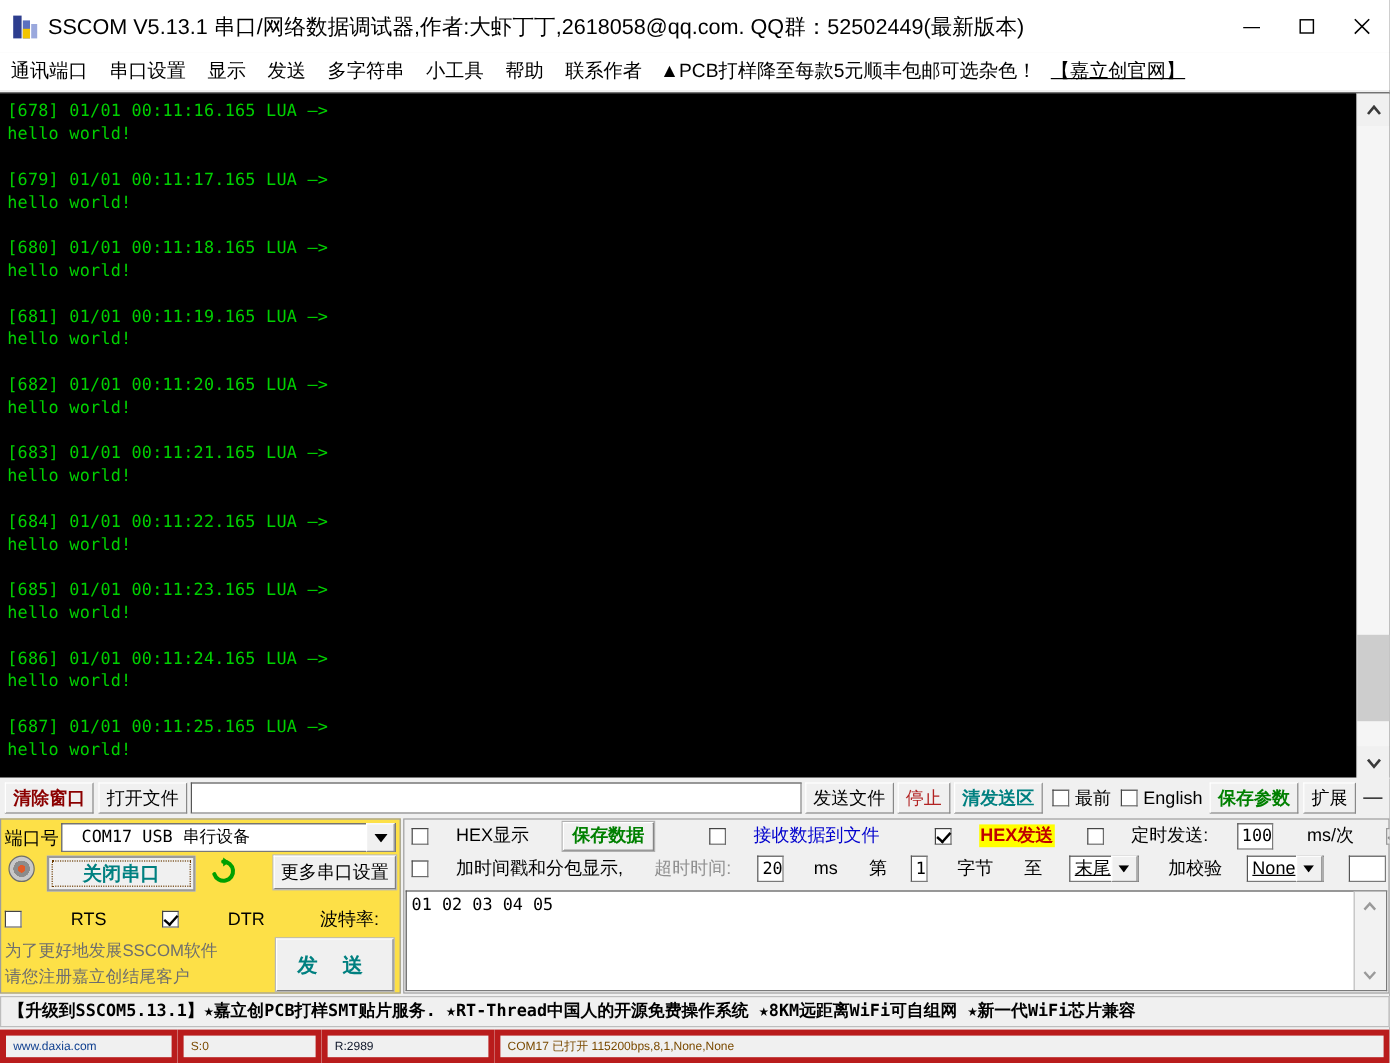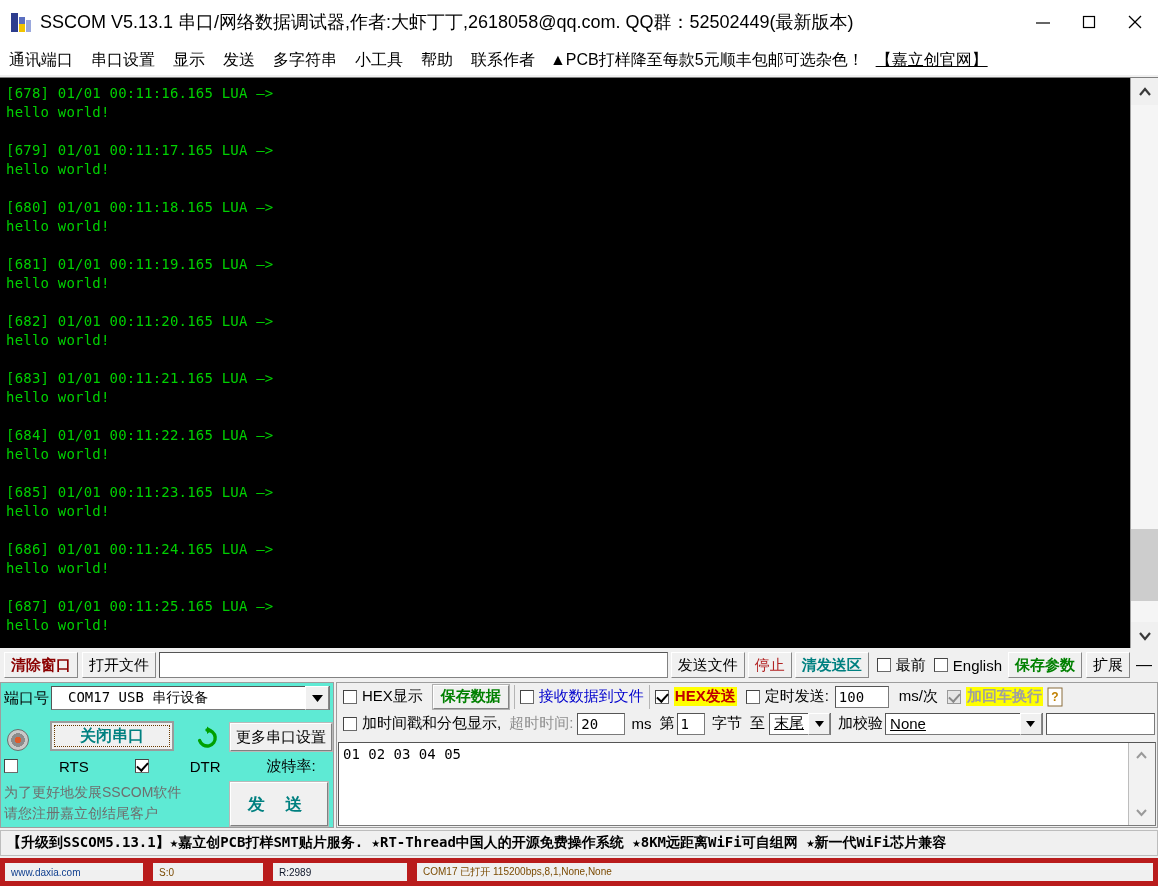--- a/index.html
+++ b/index.html
@@ -111,38 +111,38 @@
   .cbox.checked:after{
     content:"";position:absolute;left:3px;top:0px;width:5px;height:9px;
     border:solid #000;border-width:0 2px 2px 0;transform:rotate(42deg);
   }
   .cbox.dis{background:#e6e6e6;border-color:#9a9a9a;}
   .cbox.dis.checked:after{border-color:#8a8a8a;}
 
   
   .panel-left{
     position:absolute;left:0;top:682px;width:334px;height:146px;
-    background:#5eead4;border:1px solid #9d9d9d;box-sizing:border-box;
+    background:#fde047;border:1px solid #9d9d9d;box-sizing:border-box;
   }
   .row-port{display:flex;align-items:center;height:26px;margin:2px 3px 0 3px;}
   .lbl{font-size:15px;white-space:nowrap;}
   .combo{
     flex:1;height:24px;background:#fff;border:1px solid #7a7a7a;
     border-top-color:#555;border-left-color:#555;
     display:flex;align-items:center;box-sizing:border-box;margin-left:2px;
   }
   .combo .val{
     flex:1;padding-left:16px;font-family:"DejaVu Sans Mono","Liberation Mono",monospace;
     font-size:14px;white-space:nowrap;overflow:hidden;
   }
   .combo .drop{
     width:22px;height:22px;border:1px solid #fff;border-right-color:#888;border-bottom-color:#888;
     background:#f0f0f0;display:flex;align-items:center;justify-content:center;flex:none;margin:0 0 0 0;
   }
-  .row-open{display:flex;align-items:flex-end;height:38px;margin:2px 3px 0 3px;gap:11px;}
+  .row-open{display:flex;align-items:flex-start;height:38px;margin:2px 3px 0 3px;}
   .led{
     width:22px;height:22px;border-radius:50%;flex:none;margin-left:3px;
     background:radial-gradient(circle at 50% 50%,#e05b2a 0 22%,#8c8c8c 23% 48%,#c9c9c9 49% 100%);
     border:1px solid #6d6d6d;box-sizing:border-box;
   }
   .btn-close-port{
     margin-left:10px;height:30px;min-width:124px;
     border:2px solid #9b9b9b;background:#f0f0f0;
     display:flex;align-items:center;justify-content:center;
     color:#008080;font-weight:bold;font-size:16px;box-sizing:border-box;
@@ -166,21 +166,21 @@
     background:#f0f0f0;box-shadow:0 0 0 1px #b9b9b9;
     display:flex;align-items:center;justify-content:center;
     color:#008080;font-weight:bold;font-size:17px;letter-spacing:8px;
     box-sizing:border-box;margin-right:2px;
   }
 
   .panel-right{
     position:absolute;left:336px;top:682px;width:822px;height:146px;
     background:#f0f0f0;border:1px solid #9d9d9d;box-sizing:border-box;
   }
-  .opt-row{display:flex;align-items:center;height:27px;padding:0 2px;font-size:15px;white-space:nowrap;}
+  .opt-row{display:flex;align-items:center;height:27px;padding:0 2px;font-size:15px;white-space:nowrap;gap:18px;}
   .opt-row .sep{width:1px;height:24px;background:#b5b5b5;margin:0 5px;}
   .mini-btn{
     height:22px;padding:0 7px;border:1px solid #fff;border-right-color:#858585;border-bottom-color:#858585;
     background:#f0f0f0;box-shadow:0 0 0 1px #b0b0b0;display:flex;align-items:center;
     font-size:15px;
   }
   .mini-btn.green{color:#008000;font-weight:bold;}
   .blue-lbl{color:#0000cd;}
   .hl{background:#ffff00;padding:0 1px;font-weight:bold;}
   .hl.red{color:#c00000;}

